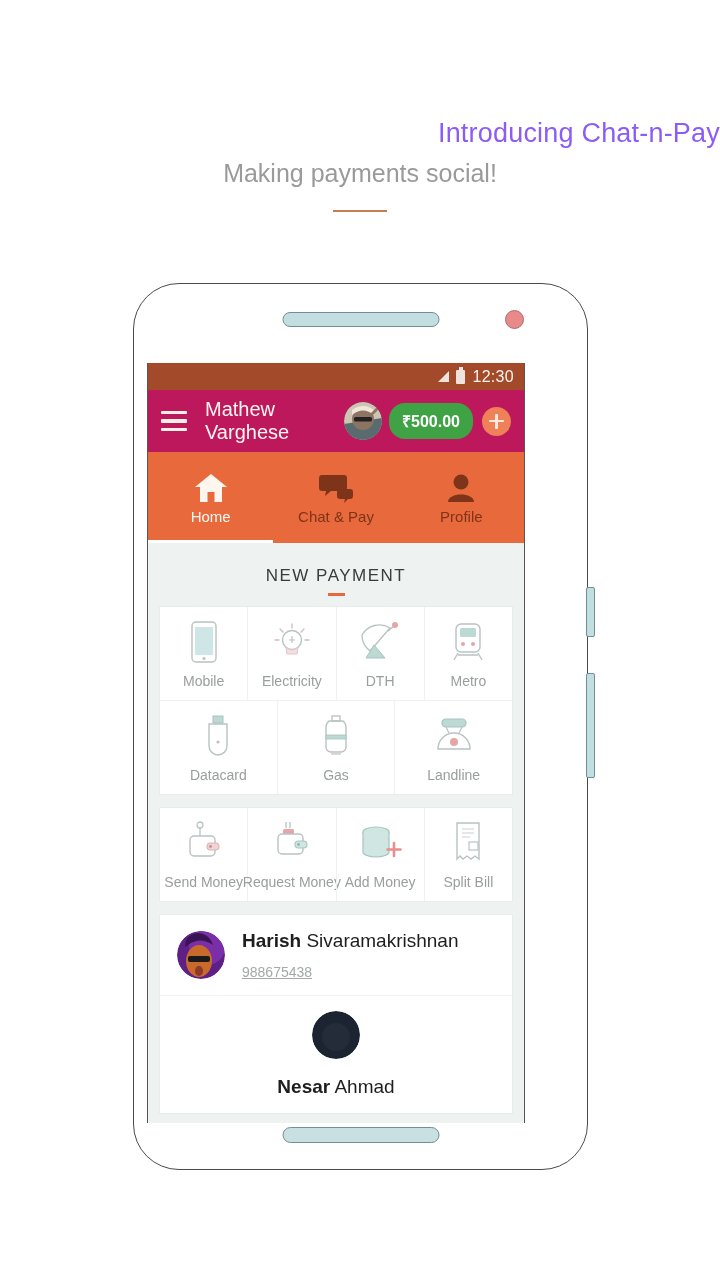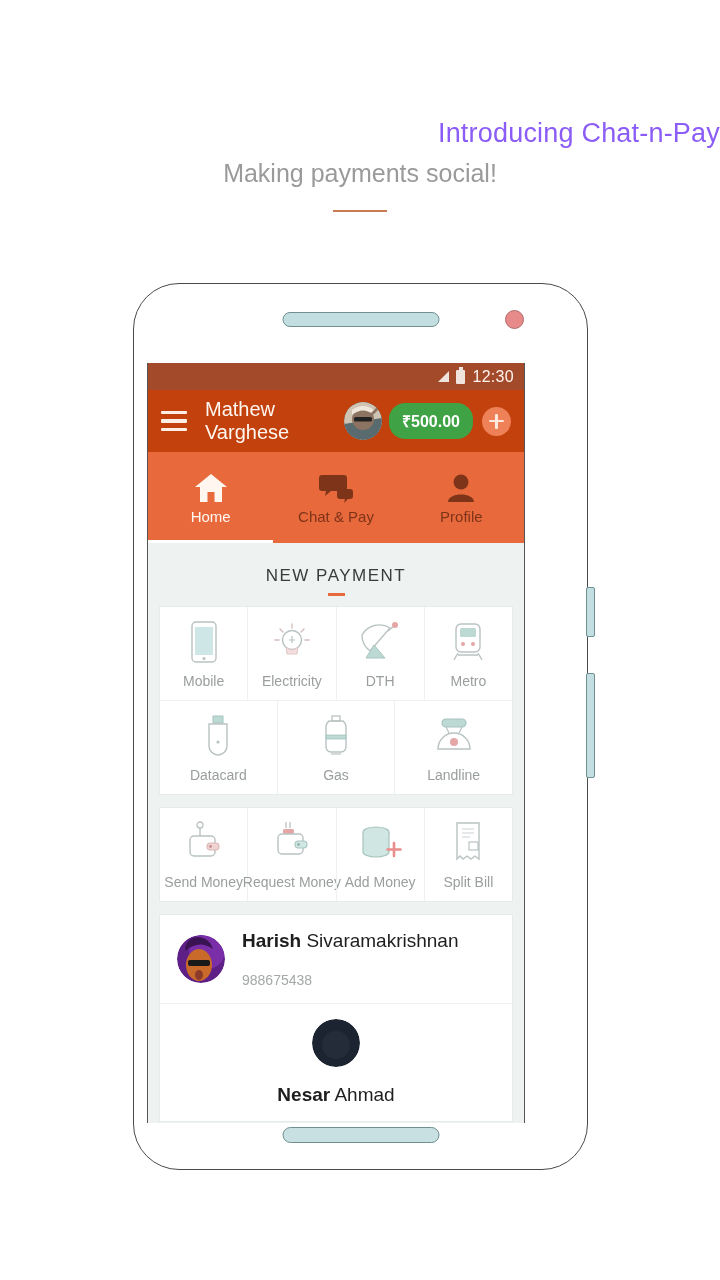--- a/index.html
+++ b/index.html
@@ -138,21 +138,21 @@
   }
   .sb-time {
     color: #fdf3ee;
     font-size: 16px;
     letter-spacing: 0.3px;
   }
 
   
   .appbar {
     height: 62px;
-    background: #c2410c;
+    background: #be185d;
     display: flex;
     align-items: center;
     padding: 0 13px;
   }
   .hamburger {
     width: 26px;
     display: flex;
     flex-direction: column;
     gap: 5px;
     cursor: pointer;
@@ -300,21 +300,22 @@
   }
   .r-name {
     font-size: 19px;
     color: #1e1e1e;
   }
   .r-name b { font-weight: bold; }
   .r-name span { font-weight: normal; }
   .r-num {
     font-size: 14px;
     color: #a3a8a8;
-    margin-top: 20px;
+    margin-top: 12px;
+    text-decoration: underline;
   }
 </style>
 </head>
 <body>
 
 <div class="promo">
   <div class="promo-title">Introducing Chat-n-Pay</div>
   <div class="promo-sub">Making payments social!</div>
   <div class="promo-rule"></div>
 </div>

